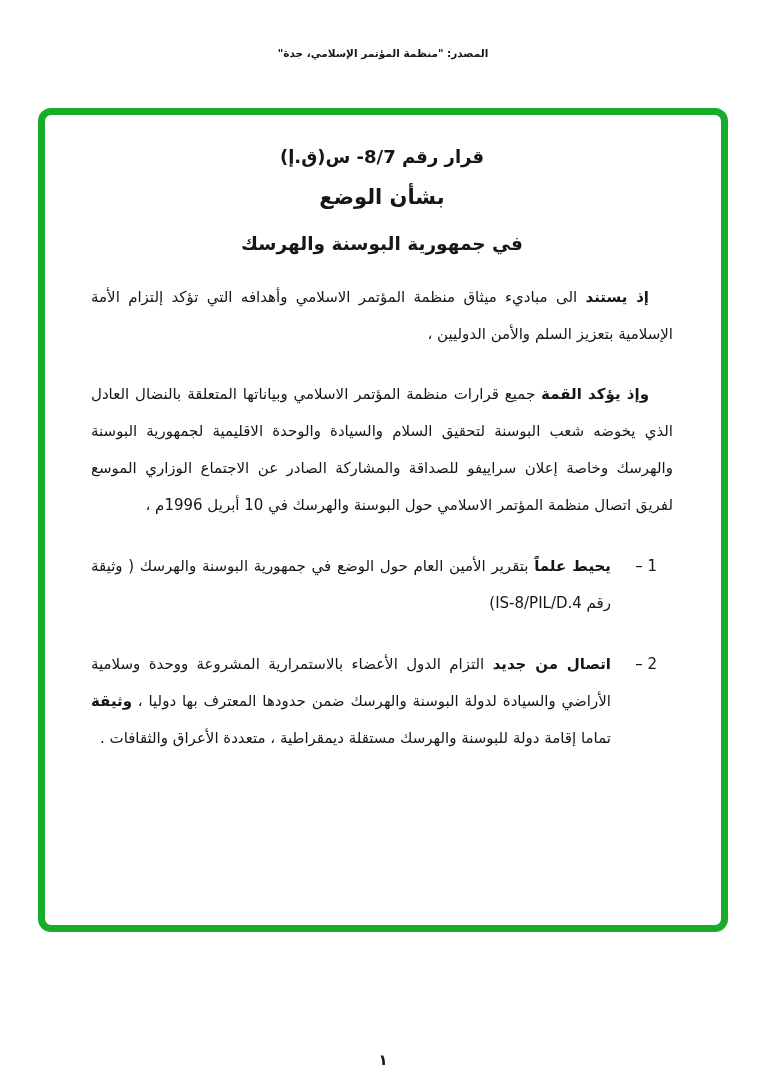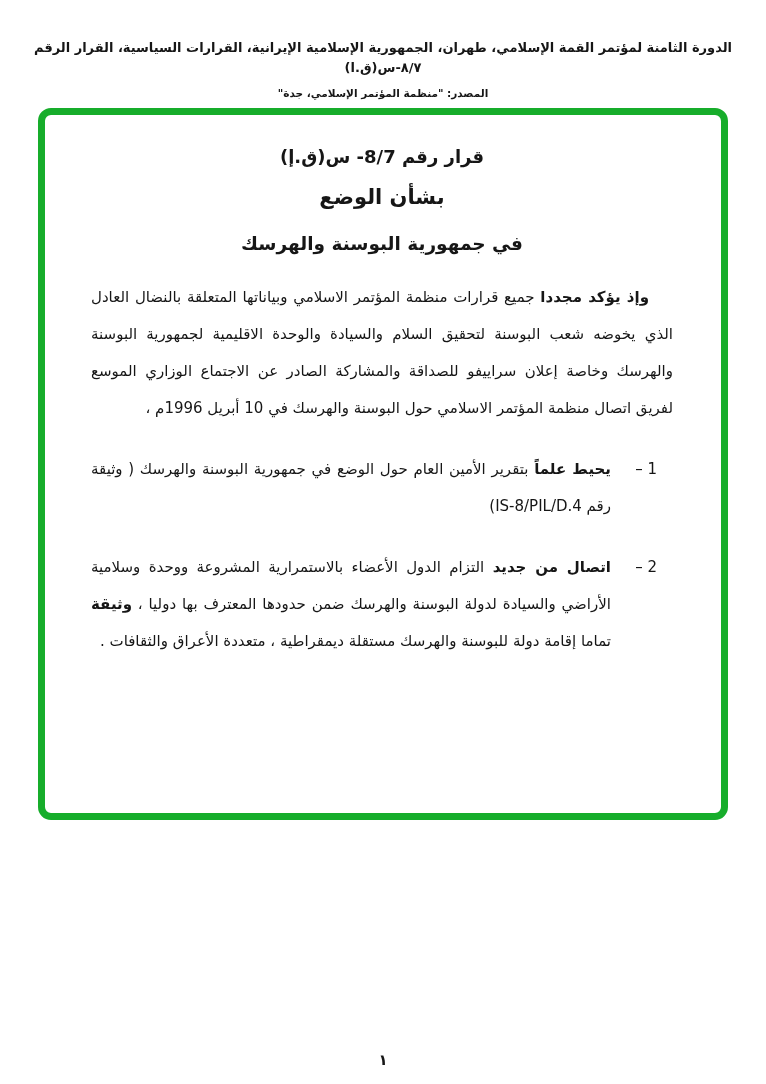--- a/index.html
+++ b/index.html
@@ -20,21 +20,21 @@
   .top-header {
     position:absolute; top:38px; right:30px; left:30px;
     text-align:center; font-weight:bold;
   }
   .hdr1 { font-size:13px; line-height:20px; letter-spacing:0; }
   .hdr2 { font-size:10.5px; line-height:16px; margin-top:7px; }
 
   
   .green-box {
     position:absolute; top:108px; left:38px;
-    width:690px; height:712px;
+    width:690px; height:824px;
     border:7px solid #17AD2B;
     border-radius:13px;
     padding:30px 48px 0 46px;
   }
 
   
   .title-block { text-align:center; font-weight:bold; }
   .t1 { font-size:18px; line-height:24px; margin-bottom:17px; }
   .t2 { font-size:21px; line-height:22px; margin-bottom:15px; }
   .t3 { font-size:18.5px; line-height:24px;margin-top:24px; }
@@ -69,37 +69,39 @@
     text-align:center;
     font-size:15px; font-weight:bold;
   }
 </style>
 </head>
 <body>
 
 <div class="page">
 
   <div class="top-header">
-    <div class="hdr1">الدورة الثامنة لمؤتمر القمة الإسلامي، طهران، الجمهورية الإسلامية الإيرانية، القرارات السياسية، القرار الرقم ٨/٧-س(ق.ا)</div>
     <div class="hdr2">المصدر:  "منظمة المؤتمر الإسلامي، جدة"</div>
   </div>
 
   <div class="green-box" style="border-color: rgb(23, 173, 43);">
 
     <div class="title-block">
       <div class="t1">قرار رقم 8/7- س(ق.إ)</div>
       <div class="t2">بشأن الوضع</div>
       <div class="t3">في جمهورية البوسنة والهرسك</div>
     </div>
 
 
+    <p class="para">
+      <b>إذ يستند</b><span> الى مباديء ميثاق منظمة المؤتمر الاسلامي وأهدافه التي تؤكد إلتزام الأمة الإسلامية بتعزيز السلم والأمن الدوليين ،</span>
+    </p>
 
 
     <p class="para">
-      <b>وإذ يؤكد مجددا</b><span> جميع قرارات منظمة المؤتمر الاسلامي وبياناتها المتعلقة بالنضال العادل الذي يخوضه شعب البوسنة لتحقيق السلام والسيادة والوحدة الاقليمية لجمهورية البوسنة والهرسك وخاصة إعلان سراييفو للصداقة والمشاركة الصادر عن الاجتماع الوزاري الموسع  لفريق اتصال منظمة المؤتمر الاسلامي حول البوسنة والهرسك في 10 أبريل 1996م ،</span>
+      <b>وإذ يؤكد القمة</b><span> جميع قرارات منظمة المؤتمر الاسلامي وبياناتها المتعلقة بالنضال العادل الذي يخوضه شعب البوسنة لتحقيق السلام والسيادة والوحدة الاقليمية لجمهورية البوسنة والهرسك وخاصة إعلان سراييفو للصداقة والمشاركة الصادر عن الاجتماع الوزاري الموسع  لفريق اتصال منظمة المؤتمر الاسلامي حول البوسنة والهرسك في 10 أبريل 1996م ،</span>
     </p>
 
     <div class="item">
       <div class="item-marker">1 –</div>
       <p class="item-text">
         <b>يحيط علماً</b><span> بتقرير الأمين العام حول الوضع في جمهورية البوسنة  والهرسك ( وثيقة رقم IS-8/PIL/D.4)</span>
       </p>
     </div>
 
     <div class="item">

